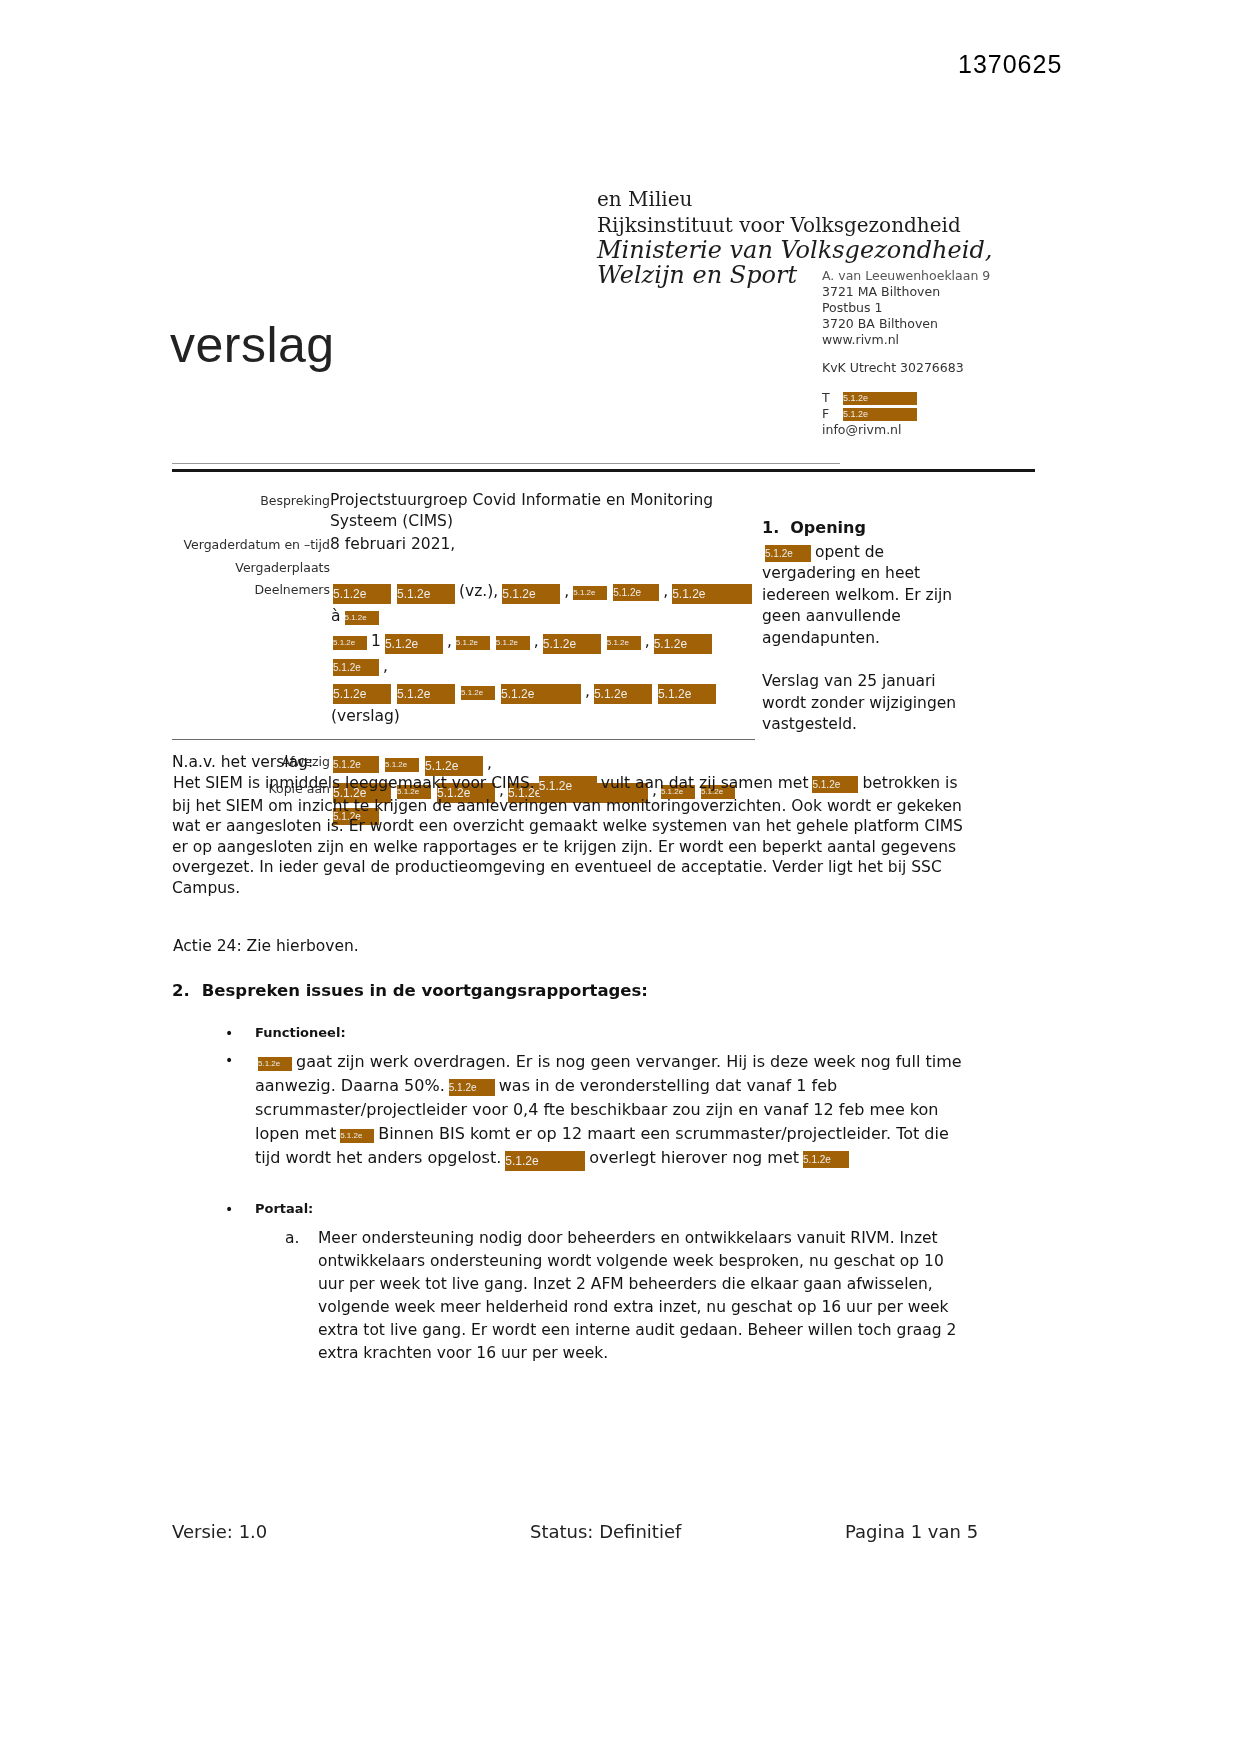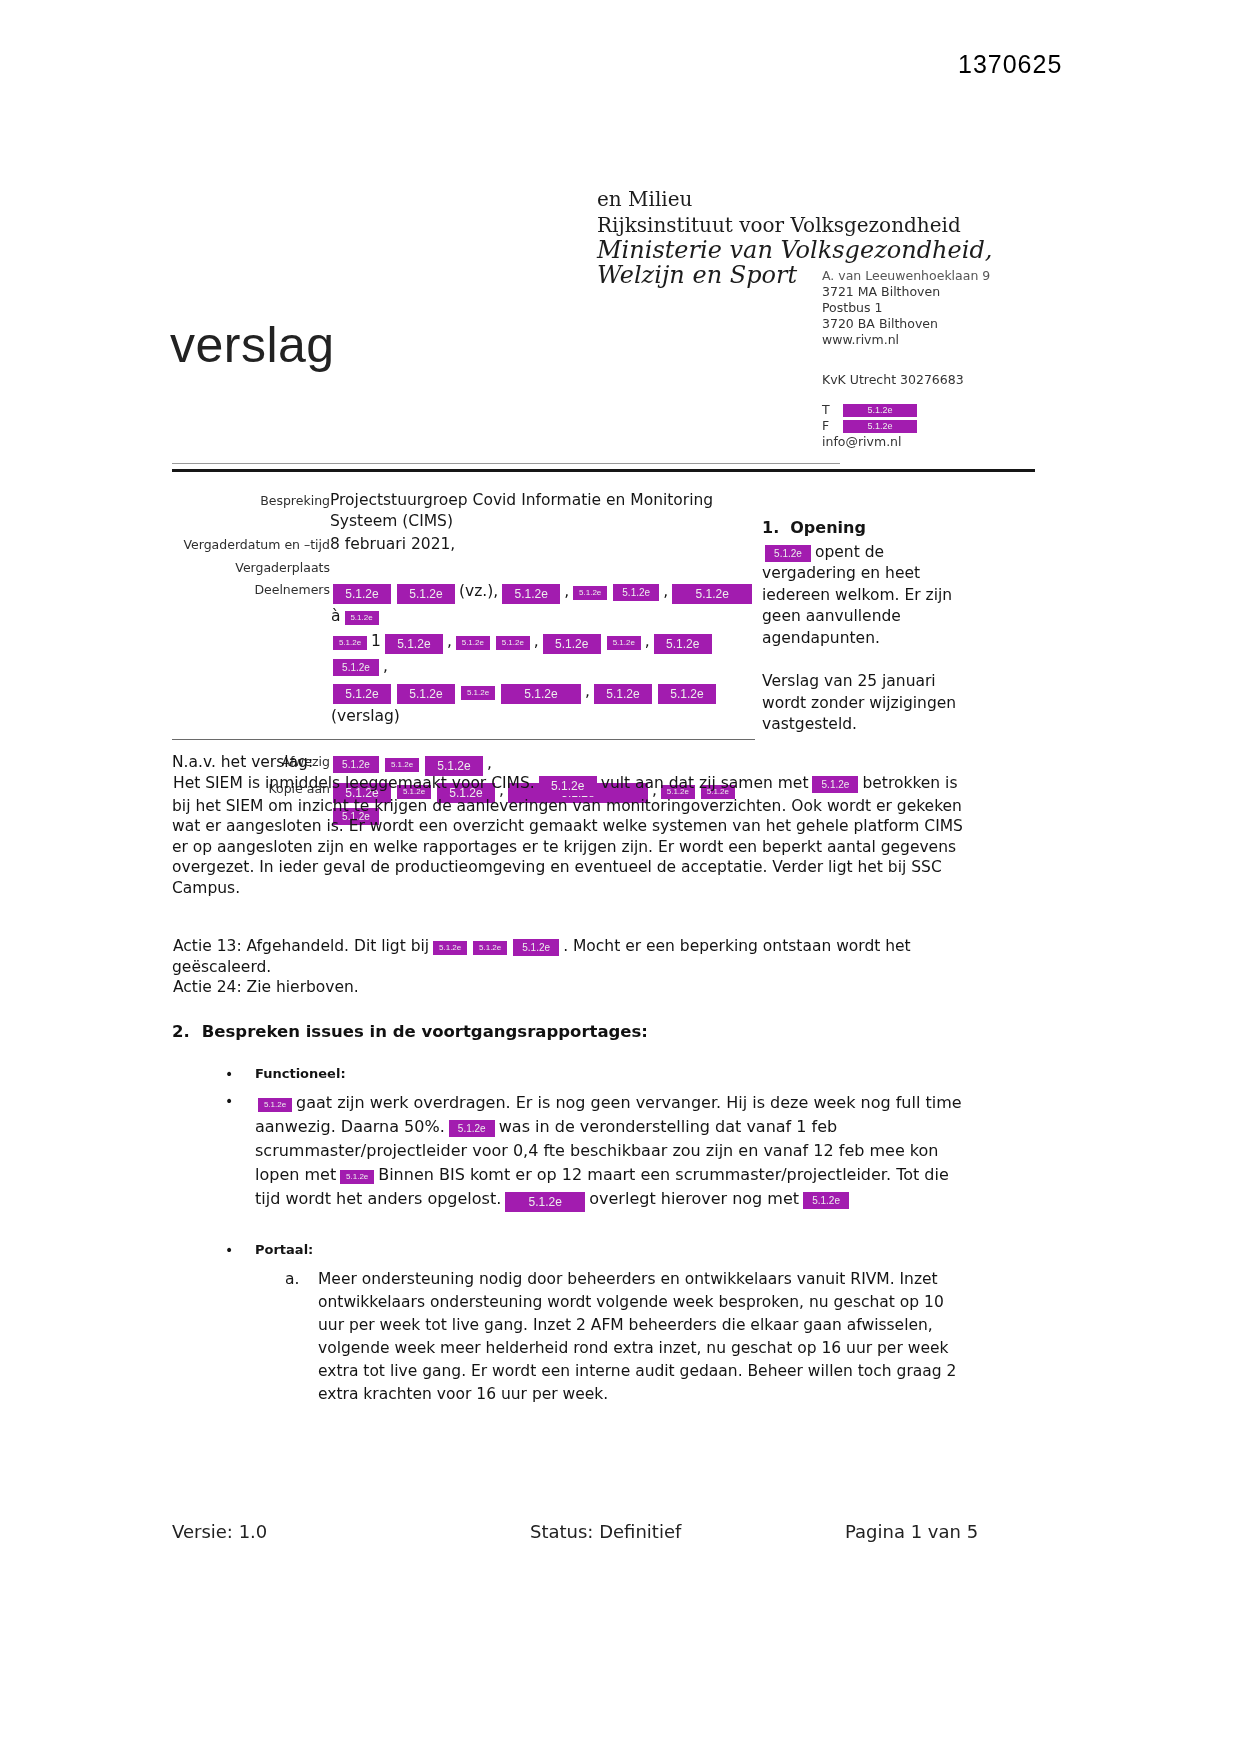--- a/index.html
+++ b/index.html
@@ -14,34 +14,34 @@
   .doc-number { position:absolute; left:958px; top:50px; font-size:25px; color:#000;
     font-family:"Liberation Sans", sans-serif; letter-spacing:1px; }
   
   .org-block { position:absolute; left:597px; top:186px; font-family:"DejaVu Serif", serif;
     color:#1c1c1c; }
   .org-line { font-size:20px; line-height:26px; }
   .ministry-line { font-size:24px; line-height:25px; font-style:italic; }
   
   .addr-block { position:absolute; left:822px; top:268px; font-size:12.5px; line-height:16px; color:#333; width:220px; }
   .addr-line.faded { color:#555; }
-  .addr-kvk { margin-top:24px; }
+  .addr-kvk { margin-top:12px; }
   .addr-contact { margin-top:14px; }
   .tf-row { display:flex; align-items:center; gap:8px; height:16px; }
   .tf-label { width:10px; color:#333; }
   
   .page-title { position:absolute; left:170px; top:316px; font-size:50px; color:#222;
     font-family:"Liberation Sans", sans-serif; font-weight:400; letter-spacing:0.5px; }
   
   .rule { position:absolute; background:#999; height:1px; }
   .rule-thin-top { left:172px; top:463px; width:668px; }
   .rule-thick { left:172px; top:469px; width:863px; height:3px; background:#161616; }
   .rule-mid { left:172px; top:739px; width:583px; background:#6a6a6a; }
   
-  .rbox { display:inline-block; background:#a21caf; color:#ededed; text-align:center;
+  .rbox { display:inline-block; background:#a16207; color:#ededed; 
     margin:0 3px; font-family:"Liberation Sans", sans-serif; white-space:nowrap;
     vertical-align:baseline; }
   .rbox-xs  { width:34px;  font-size:8px;  height:14px; line-height:14px; vertical-align:1px; }
   .rbox-sm  { width:46px;  font-size:10px; height:17px; line-height:17px; }
   .rbox-md  { width:58px;  font-size:12px; height:20px; line-height:20px; vertical-align:-2px; }
   .rbox-lg  { width:80px;  font-size:12px; height:20px; line-height:20px; vertical-align:-2px; }
   .rbox-xl  { width:122px; font-size:11px; height:20px; line-height:20px; vertical-align:-2px; }
   .rbox-xxl { width:140px; font-size:12px; height:20px; line-height:20px; vertical-align:-2px; }
   .rbox-tf  { width:74px;  font-size:9px;  height:13px; line-height:13px; }
   .seq-text { margin:0 1px; }
@@ -156,21 +156,20 @@
     <div class="rc-para2">Verslag van 25 januari wordt zonder wijzigingen vastgesteld.</div>
   </div>
 
   <div class="rule rule-mid"></div>
 
   <div class="body-col">
     <div>N.a.v. het verslag:</div>
     <div><span class="seq-text">Het SIEM is inmiddels leeggemaakt voor CIMS.</span><span class="rbox rbox-md">5.1.2e</span><span class="seq-text">vult aan dat zij samen met</span><span class="rbox rbox-sm">5.1.2e</span><span class="seq-text">betrokken is bij het SIEM om inzicht te krijgen de aanleveringen van monitoringoverzichten. Ook wordt er gekeken wat er aangesloten is. Er wordt een overzicht gemaakt welke systemen van het gehele platform CIMS er op aangesloten zijn en welke rapportages er te krijgen zijn. Er wordt een beperkt aantal gegevens overgezet. In ieder geval de productieomgeving en eventueel de acceptatie. Verder ligt het bij SSC Campus.</span></div>
 
     <div class="actie-block">
-      <div><span class="seq-text">Actie 13: Afgehandeld. Dit ligt bij</span><span class="rbox rbox-xs">5.1.2e</span><span class="rbox rbox-xs">5.1.2e</span><span class="rbox rbox-sm">5.1.2e</span><span class="seq-text">. Mocht er een beperking ontstaan wordt het geëscaleerd.</span></div>
       <div><span class="seq-text">Actie 24: Zie hierboven.</span></div>
     </div>
 
     <div class="h2-row">
       <span>2.</span>
       <span>Bespreken issues in de voortgangsrapportages:</span>
     </div>
 
     <div class="bullet-row">
       <span class="bullet-marker">•</span>

